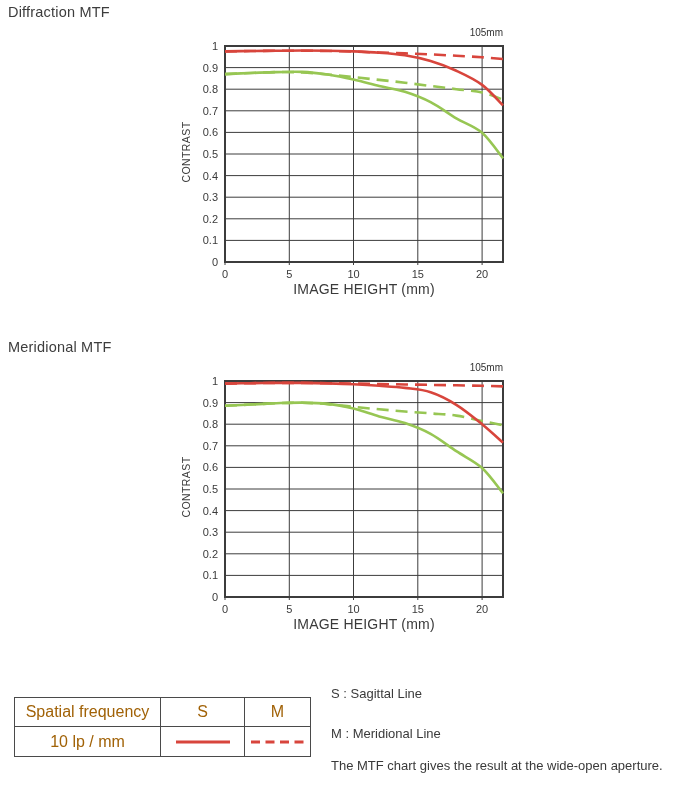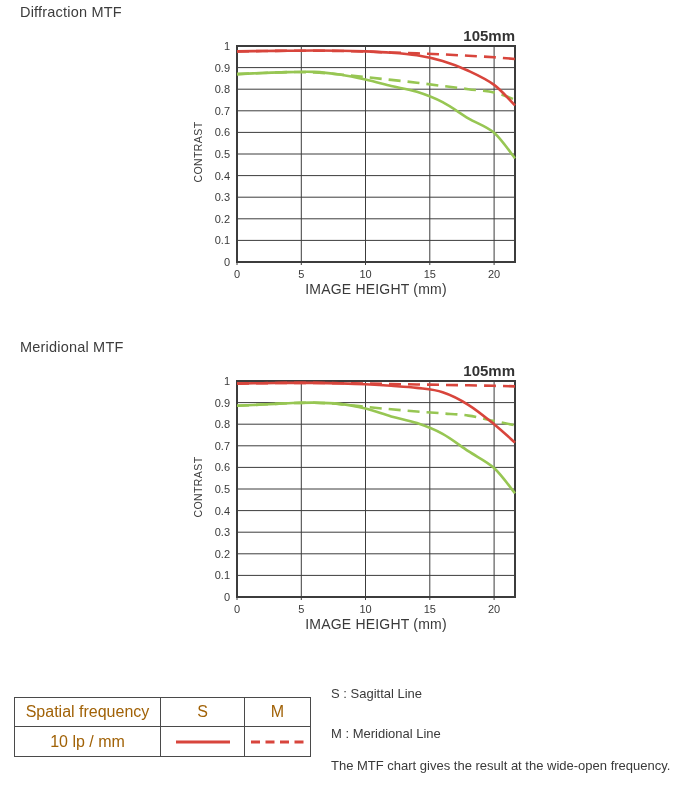--- a/index.html
+++ b/index.html
@@ -1,27 +1,27 @@
 <!DOCTYPE html>
 <html><head>
 <meta charset="utf-8">
 <style>
   html,body{margin:0;padding:0;background:#fff;}
   .page{
     position:relative;width:691px;height:790px;background:#ffffff;
     font-family:"Liberation Sans",sans-serif;color:#3a3a3a;overflow:hidden;
   }
-  .chart-block{position:absolute;left:12px;width:590px;height:310px;}
+  .chart-block{position:absolute;left:0;width:590px;height:310px;}
   .chart-title{
     position:absolute;left:8px;top:4px;font-size:14.5px;font-weight:500;
     color:#3d3d3d;letter-spacing:.2px;
   }
   .focal-label{
     position:absolute;left:0;top:27px;width:503px;text-align:right;
-    font-size:15px;color:#333;font-weight:bold;
+    font-size:10px;color:#333;
   }
   .mtf-svg{position:absolute;left:0;top:0;width:691px;height:310px;}
   .mtf-svg text{font-family:"Liberation Sans",sans-serif;font-size:11px;fill:#3a3a3a;}
   .xlabel{
     position:absolute;left:225px;top:281px;width:278px;text-align:center;
     font-size:14px;color:#3a3a3a;letter-spacing:.2px;
   }
   .ylabel{
     position:absolute;left:136px;top:146px;width:100px;text-align:center;
     font-size:10.5px;color:#3a3a3a;letter-spacing:.4px;
@@ -162,15 +162,15 @@
             <svg width="58" height="8">
               <line x1="2" y1="4" x2="56" y2="4" stroke="#d8453c" stroke-width="3" stroke-dasharray="9 5.5"></line>
             </svg>
           </td>
         </tr>
       </tbody>
   </table>
 
   <div class="note-line" style="top:686px">S : Sagittal Line</div>
   <div class="note-line" style="top:726px">M : Meridional Line</div>
-  <div class="note-line" style="top:758px">The MTF chart gives the result at the wide-open frequency.</div>
+  <div class="note-line" style="top:758px">The MTF chart gives the result at the wide-open aperture.</div>
 
 </div>
 
 </body></html>

